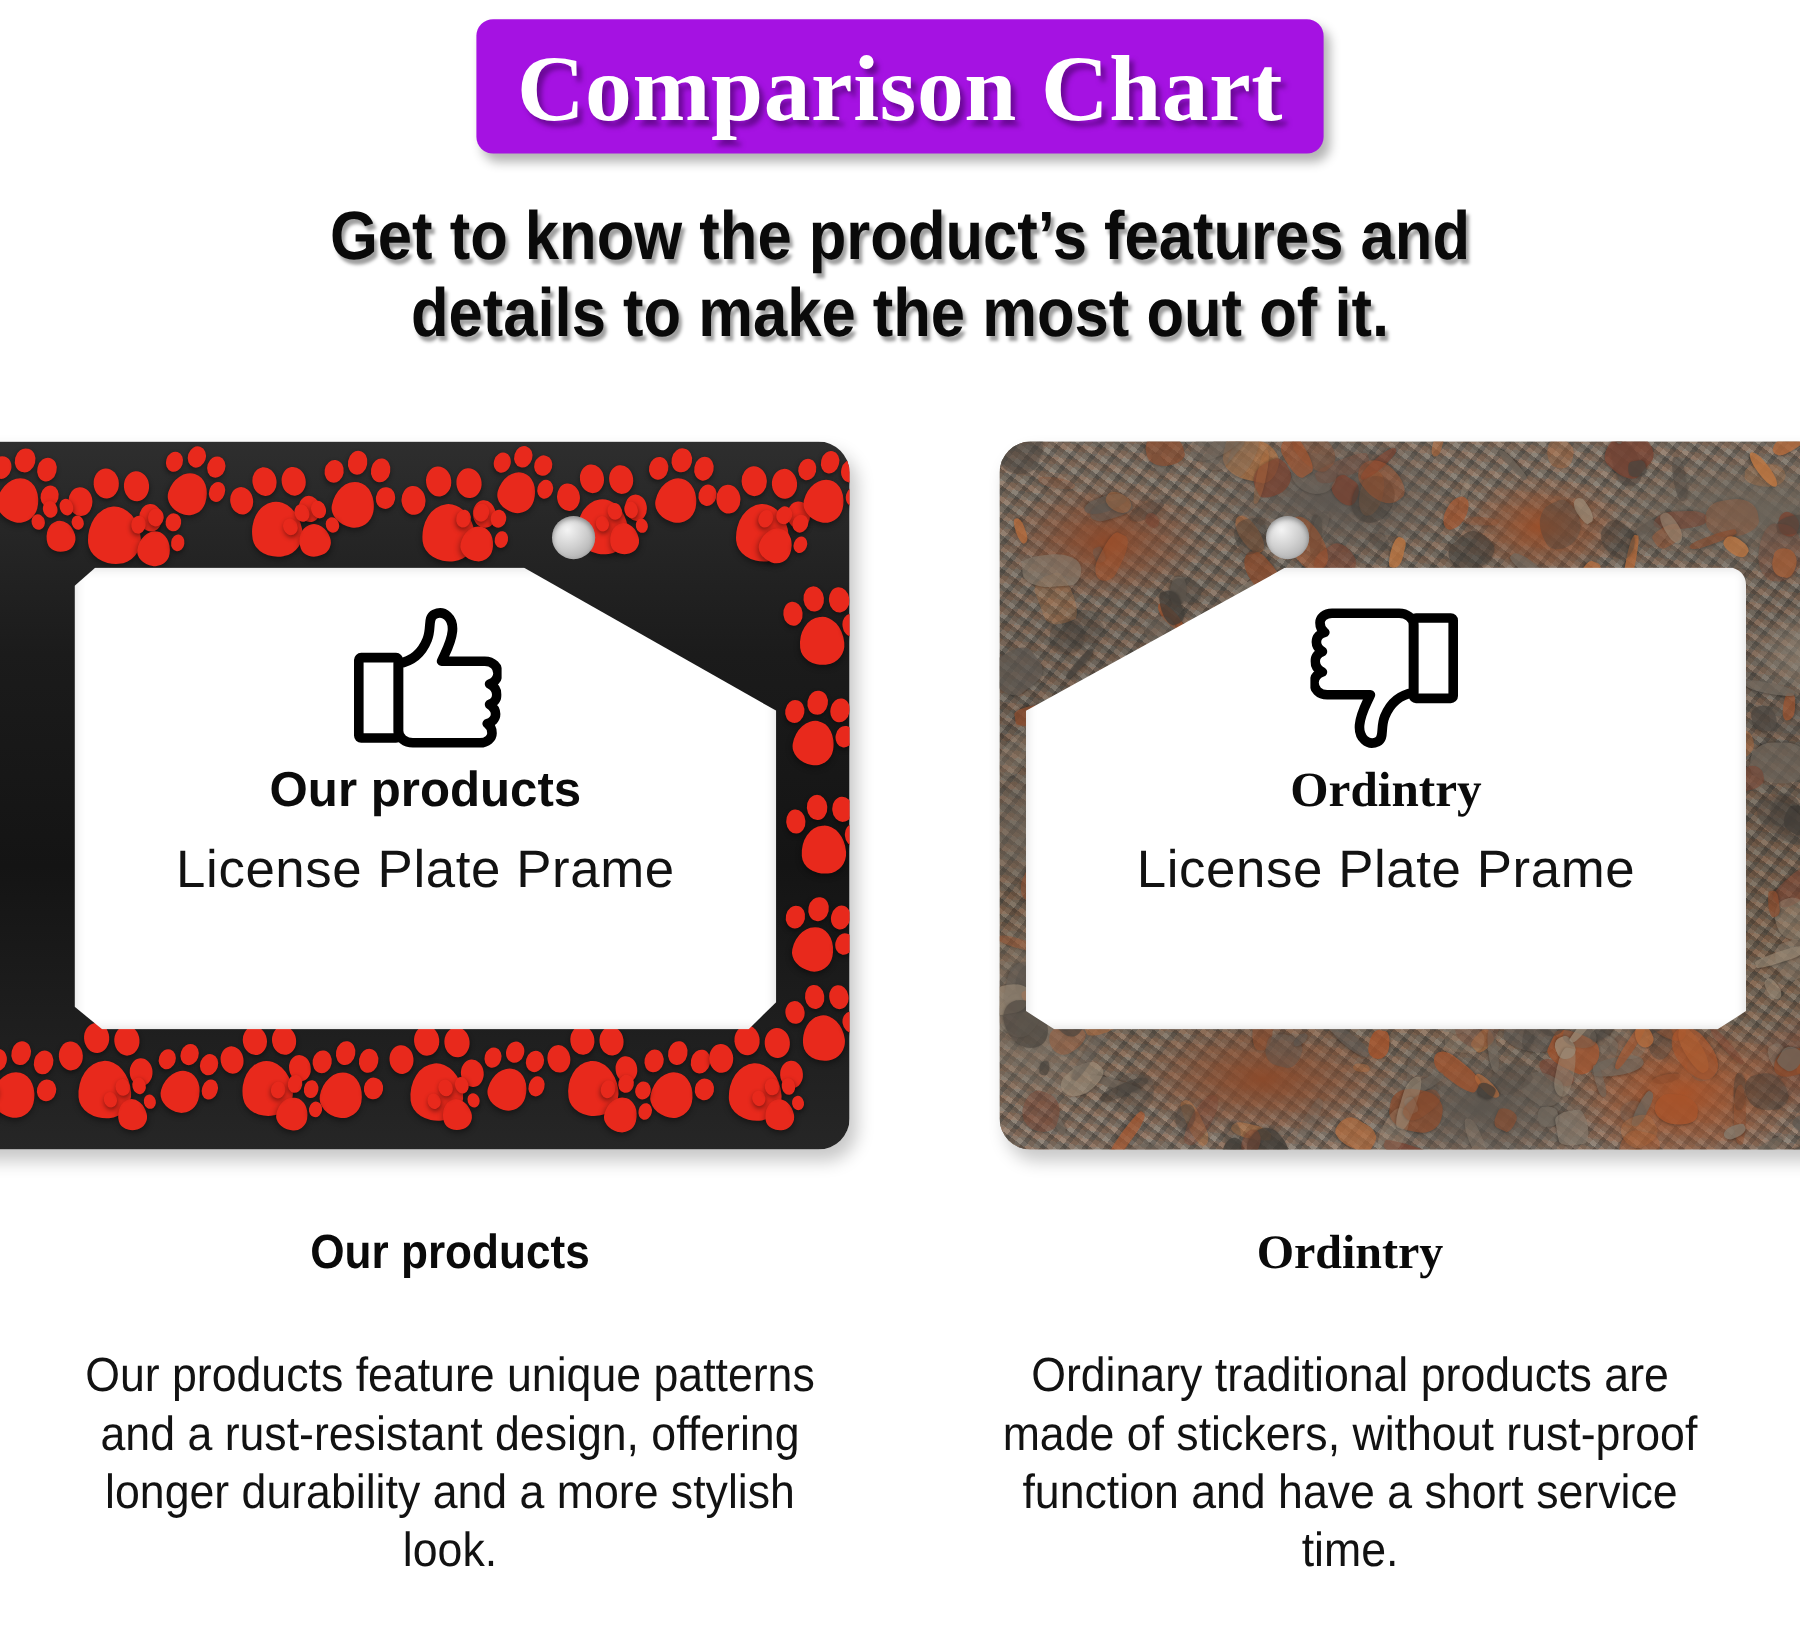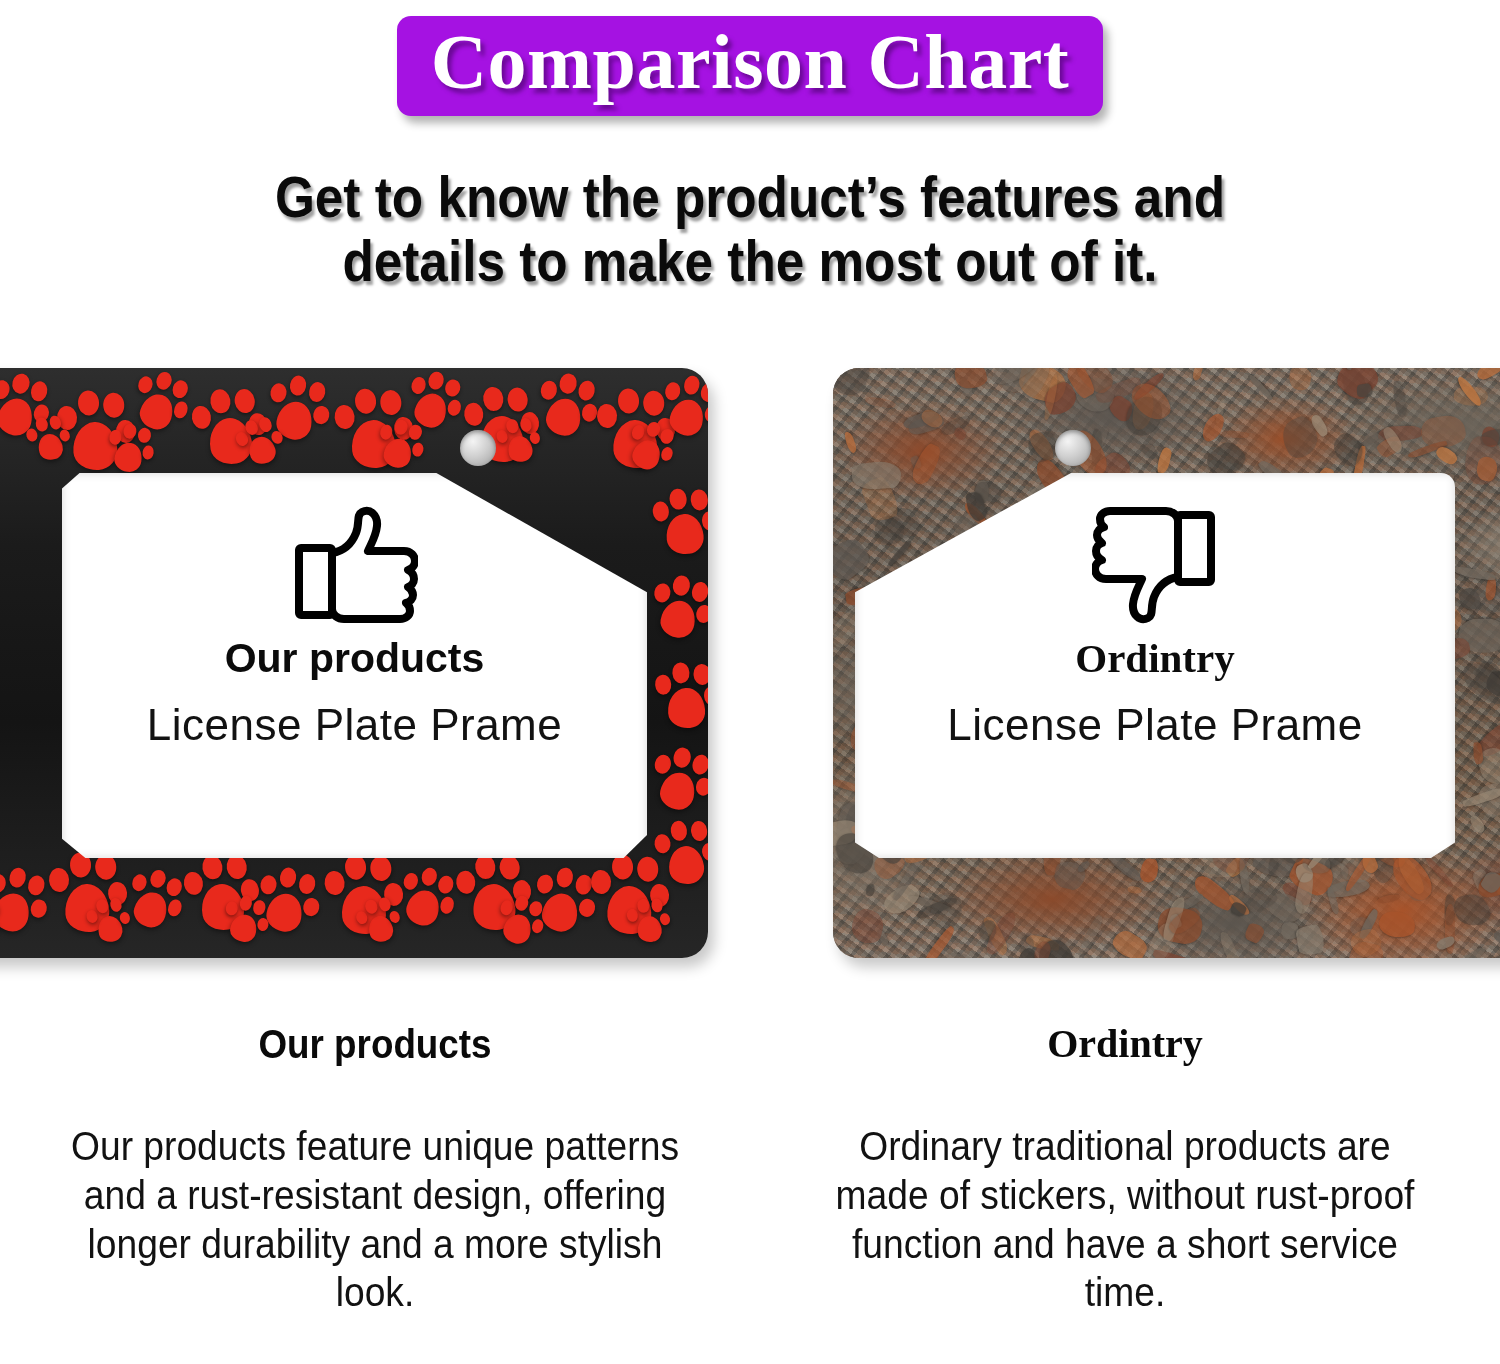--- a/index.html
+++ b/index.html
@@ -13,21 +13,21 @@
   .page{position:relative;width:1500px;height:1364px;overflow:hidden;}
 
   
   .title-wrap{
     position:absolute;left:0;top:16px;width:1500px;
     display:flex;justify-content:center;
   }
   .title-banner{
     background:#A512E2;
     border-radius:14px;
-    padding:4px 34px 12px 34px;
+    padding:16px 34px 12px 34px;
     box-shadow:5px 7px 9px rgba(0,0,0,.30);
   }
   .title-text{
     font-family:"Liberation Serif", serif;
     font-weight:bold;
     font-size:78px;
     line-height:1.08;
     color:#ffffff;
     letter-spacing:.5px;
     text-shadow:4px 5px 4px rgba(60,0,90,.55);

